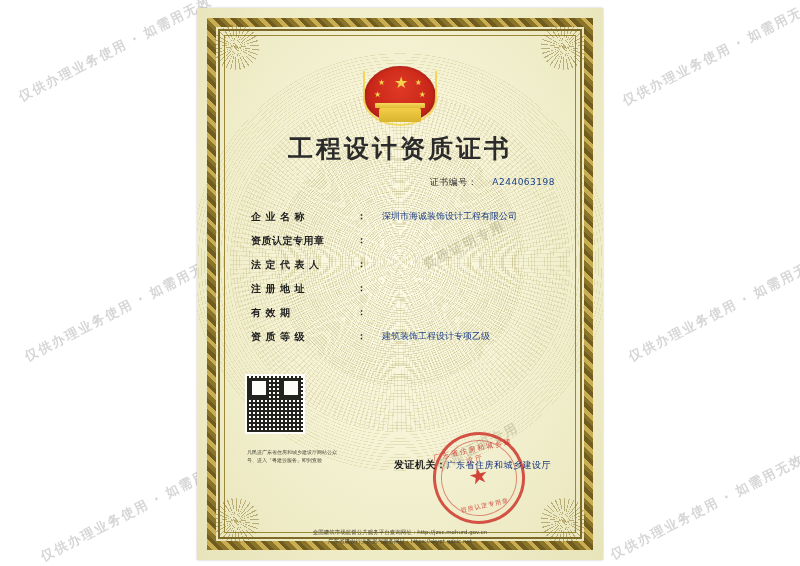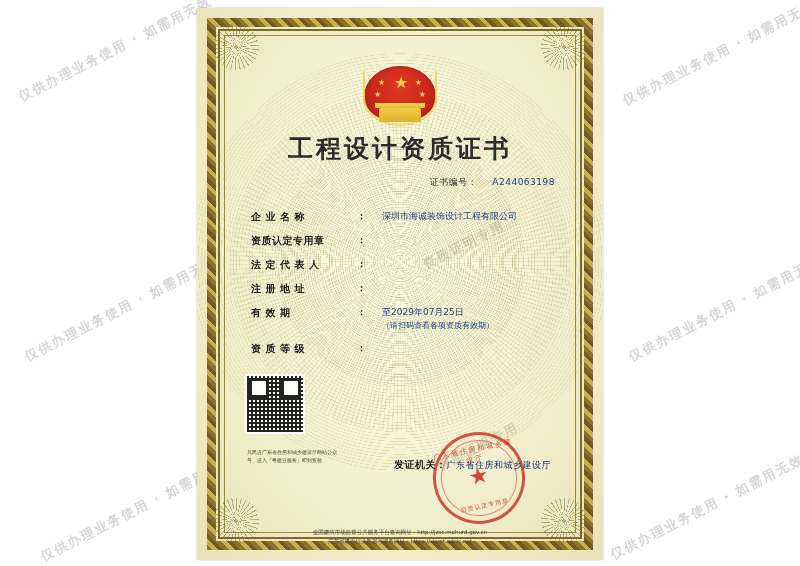--- a/index.html
+++ b/index.html
@@ -291,29 +291,26 @@
       </div>
 
       <div class="row">
         <div class="lbl">注 册 地 址</div>
         <div class="colon">：</div>
       </div>
 
       <div class="row">
         <div class="lbl">有 效 期</div>
         <div class="colon">：</div>
-        <div class="val">
-          <div>至2029年07月25日</div>
-          <div class="sub">（请扫码查看各项资质有效期）</div>
-        </div>
       </div>
 
       <div class="row">
         <div class="lbl">资 质 等 级</div>
         <div class="colon">：</div>
+        <div class="val">建筑装饰工程设计专项乙级</div>
       </div>
 
     </div>
 
     <div class="qr"></div>
     <div class="qr-note">凡民进广东省住房和城乡建设厅网站公众号、进入「粤建云服务」即到查验</div>
 
     <div class="seal">
       <div class="ring"></div>
       <div class="arc">广东省住房和城乡建设厅</div>

